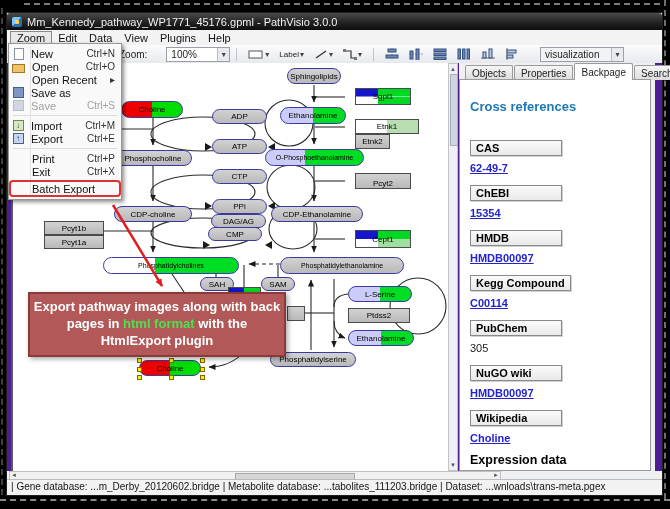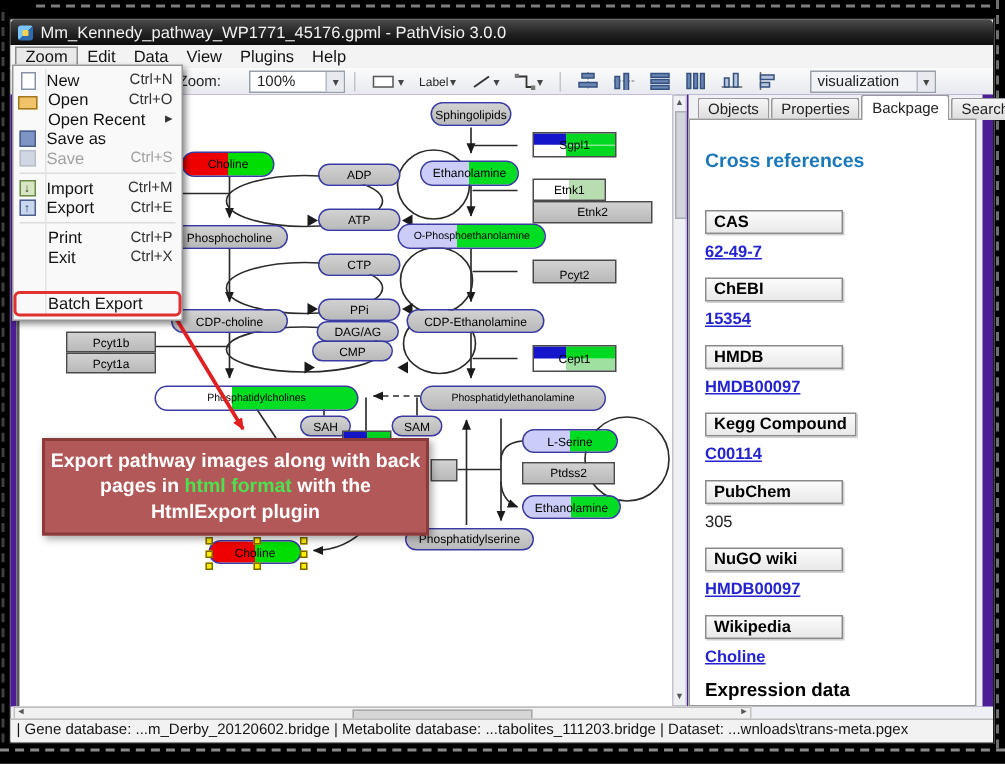--- a/index.html
+++ b/index.html
@@ -63,21 +63,21 @@
 
   .statusbar{position:absolute;left:0;right:0;top:466px;height:14px;background:#f2f2f2;border-top:1px solid #bcbcbc;font-size:10px;color:#151515;line-height:14px;padding-left:4px;white-space:nowrap;overflow:hidden;}
 
   
   .menu-popup{position:absolute;left:8px;top:43px;width:110px;background:#f9f9f9;border:1px solid #979797;box-shadow:2px 2px 4px rgba(0,0,0,.45);padding:3px 1px;z-index:50;}
   .menu-popup::before{content:"";position:absolute;left:21px;top:2px;bottom:2px;border-left:1px solid #e2e2e2;}
   .mi{display:flex;align-items:center;height:13px;padding:0 5px 0 2px;font-size:11px;color:#111;position:relative;}
   .mi .mlabel{flex:1;}
   .mi .mshort{font-size:10px;color:#333;margin-left:4px;}
   .mi.disabled .mlabel,.mi.disabled .mshort{color:#a0a0a0;}
-  .mi.hl-box{height:15px;outline:2px solid #e03030;outline-offset:-1px;border-radius:3px;margin-top:17px;}
+  .mi.hl-box{height:15px;outline:2px solid #e03030;outline-offset:-1px;border-radius:3px;margin-top:3px;}
   .menu-sep{height:1px;background:#dcdcdc;margin:3px 3px;}
   .micon{width:13px;height:11px;margin-right:7px;position:relative;flex:none;}
   .micon::after{position:absolute;font-size:8px;}
   .new-file-icon{background:#fff;border:1px solid #8892a6;width:8px;height:10px;margin-left:2px;}
   .open-folder-icon{background:#f0c36a;border:1px solid #a07820;width:11px;height:7px;margin-top:3px;}
   .save-icon{background:#9fb0c8;border:1px solid #68788f;width:9px;height:9px;margin-left:1px;}
   .mi.disabled .save-icon{opacity:.45;}
   .save-as-icon{background:#7d94c4;border:1px solid #4a5f8a;width:9px;height:9px;margin-left:1px;}
   .import-icon{background:#d9e6c4;border:1px solid #6c8a4a;width:9px;height:9px;margin-left:1px;}
   .import-icon::after{content:"↓";left:2px;top:0;color:#2d4a14;}
@@ -252,24 +252,24 @@
             </div>
             <div class="node pill" style="left: 108px; top: 38px; width: 62px; height: 17px; border-radius: 8.5px; background: linear-gradient(90deg, rgb(238, 0, 0) 0px, rgb(238, 0, 0) 50%, rgb(0, 221, 0) 50%, rgb(0, 221, 0) 100%);">
               <span>Choline</span>
             </div>
             <div class="node pill" style="left: 267px; top: 44px; width: 66px; height: 17px; border-radius: 8.5px; background: linear-gradient(90deg, rgb(204, 204, 248) 0px, rgb(204, 204, 248) 50%, rgb(0, 221, 34) 50%, rgb(0, 221, 34) 100%);">
               <span>Ethanolamine</span>
             </div>
             <div class="node pill" style="left: 199px; top: 46px; width: 55px; height: 15px; border-radius: 7.5px; background: linear-gradient(rgb(210, 210, 210), rgb(185, 185, 185));">
               <span>ADP</span>
             </div>
-            <div class="node gene" style="left: 342px; top: 56px; width: 49px; height: 15px; background: linear-gradient(90deg, rgb(255, 255, 255) 0px, rgb(255, 255, 255) 50%, rgb(184, 221, 176) 50%, rgb(184, 221, 176) 100%);">
+            <div class="node gene" style="left: 342px; top: 56px; width: 64px; height: 15px; background: linear-gradient(90deg, rgb(255, 255, 255) 0px, rgb(255, 255, 255) 50%, rgb(184, 221, 176) 50%, rgb(184, 221, 176) 100%);">
               <span>Etnk1</span>
             </div>
-            <div class="node gene" style="left: 342px; top: 71px; width: 80px; height: 15px; background: linear-gradient(rgb(210, 210, 210), rgb(185, 185, 185));">
+            <div class="node gene" style="left: 342px; top: 71px; width: 35px; height: 15px; background: linear-gradient(rgb(210, 210, 210), rgb(185, 185, 185));">
               <span>Etnk2</span>
             </div>
             <div class="node pill" style="left: 199px; top: 76px; width: 55px; height: 15px; border-radius: 7.5px; background: linear-gradient(rgb(210, 210, 210), rgb(185, 185, 185));">
               <span>ATP</span>
             </div>
             <div class="node pill" style="left: 101px; top: 87px; width: 78px; height: 16px; border-radius: 8px; background: linear-gradient(rgb(210, 210, 210), rgb(185, 185, 185));">
               <span>Phosphocholine</span>
             </div>
             <div class="node pill" style="left: 252px; top: 86px; width: 99px; height: 17px; border-radius: 8.5px; background: linear-gradient(90deg, rgb(204, 204, 248) 0px, rgb(204, 204, 248) 40%, rgb(0, 221, 34) 40%, rgb(0, 221, 34) 100%);">
               <span style="font-size: 7px;">O-Phosphoethanolamine</span>

